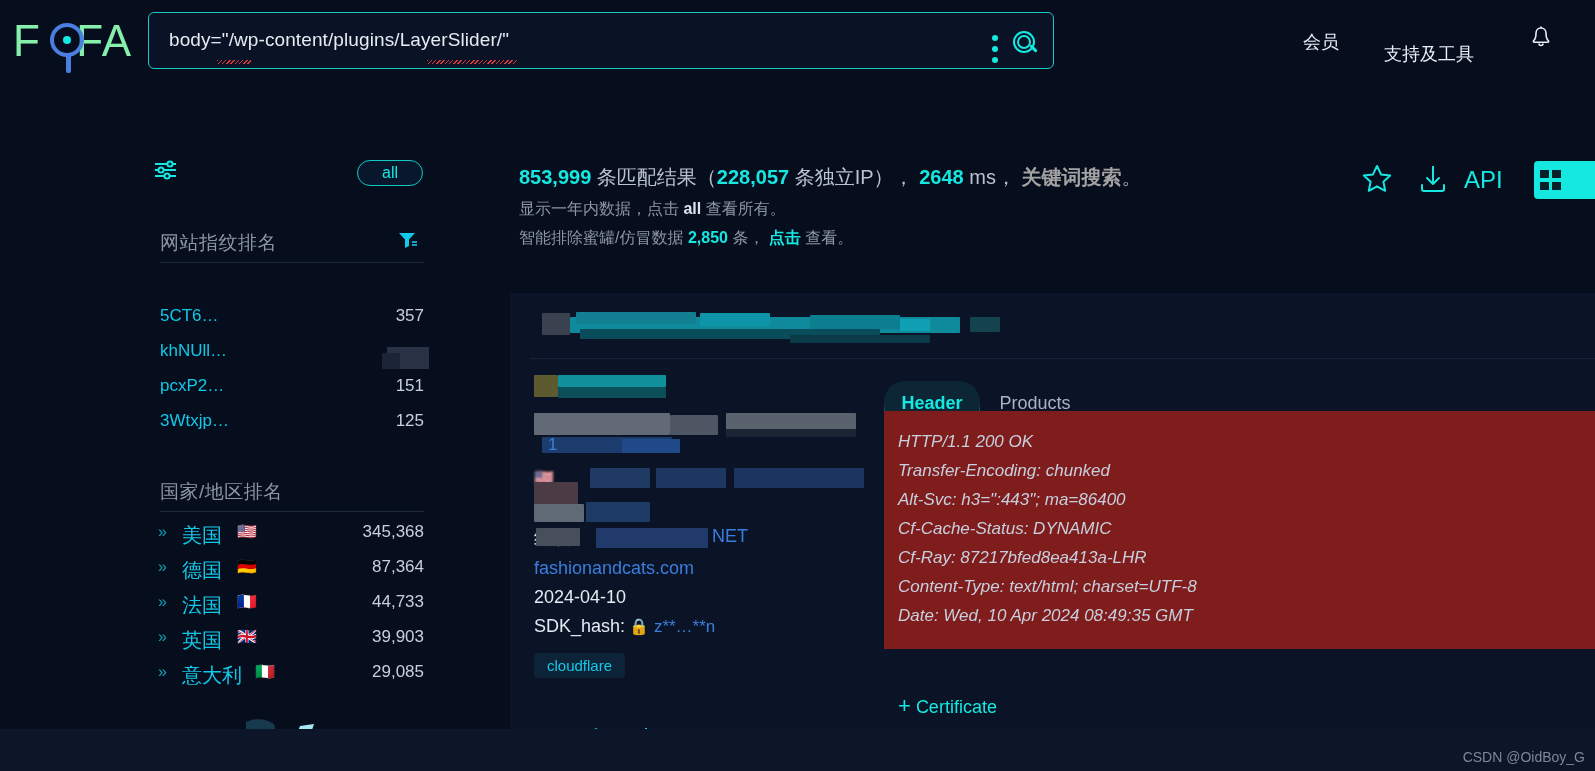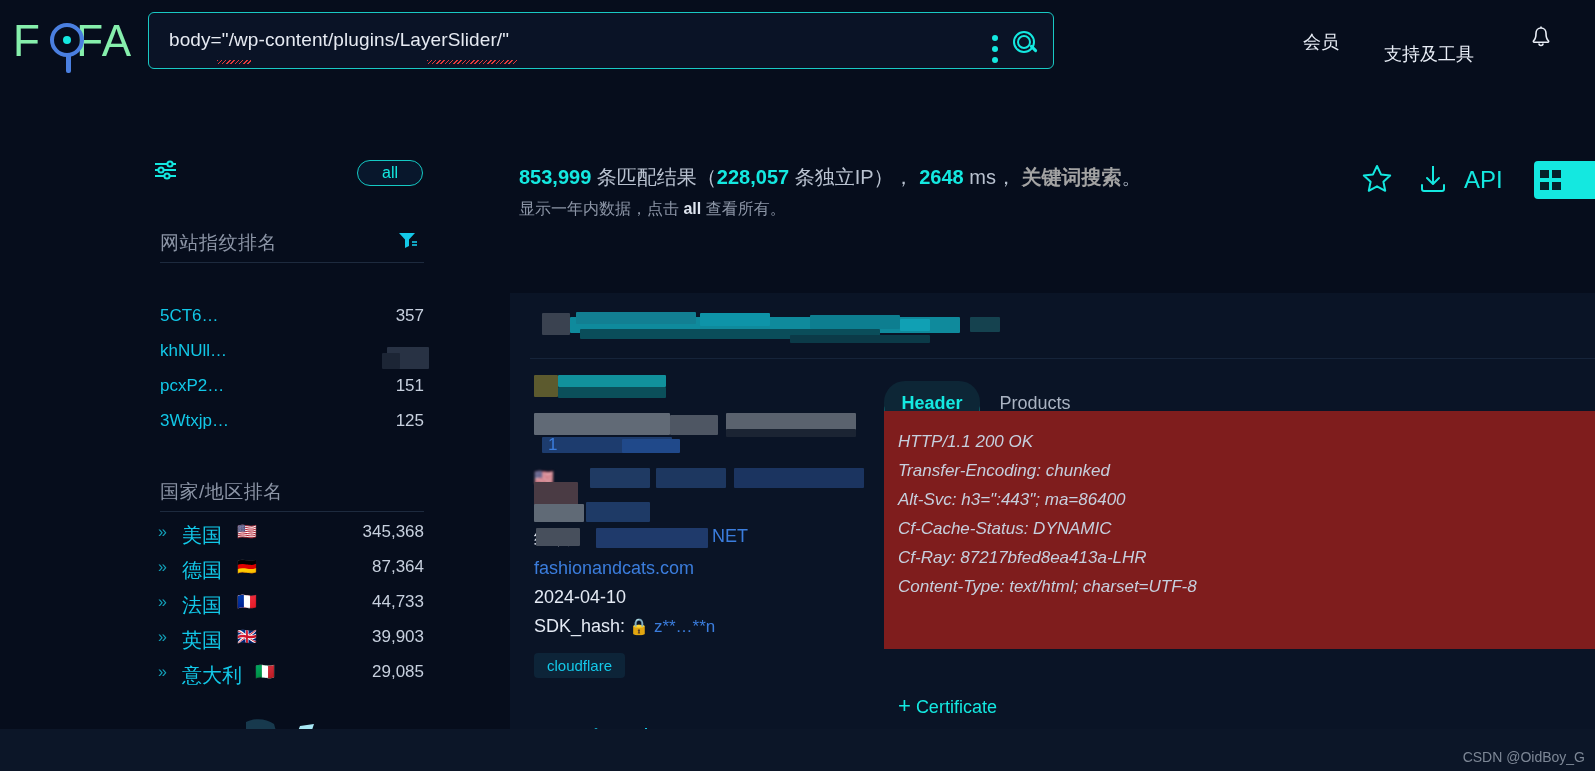--- a/index.html
+++ b/index.html
@@ -327,20 +327,27 @@
       <span>条匹配结果（</span><span class="cy">228,057</span>
       <span>条独立IP），</span>
       <span class="cy">2648</span>
       <span>ms，</span>
       <span class="yl">关键词搜索</span><span>。</span>
     </div>
     <div class="sum-line2">
       <span>显示一年内数据，点击</span>
       <span class="wt">all</span>
       <span>查看所有。</span>
+    </div>
+    <div class="sum-line3">
+      <span>智能排除蜜罐/仿冒数据</span>
+      <span class="cy-sm">2,850</span>
+      <span>条，</span>
+      <span class="cy-sm">点击</span>
+      <span>查看。</span>
     </div>
   </div>
 
   <div class="tool-star">
     <svg width="32" height="32" viewBox="0 0 32 32">
         <path d="M16 3 l4 8.4 9.2 1.1 -6.8 6.2 1.8 9.1 -8.2 -4.5 -8.2 4.5 1.8 -9.1 -6.8 -6.2 9.2 -1.1z" fill="none" stroke="#14e8e0" stroke-width="2" stroke-linejoin="round"></path>
       </svg>
   </div>
   <div class="tool-dl">
     <svg width="32" height="32" viewBox="0 0 32 32">
@@ -459,20 +466,21 @@
       <div class="tab tab-active">Header</div>
       <div class="tab tab-idle">Products</div>
     </div>
     <div class="hdr-box">
       <div class="hdr-line">HTTP/1.1 200 OK</div>
       <div class="hdr-line">Transfer-Encoding: chunked</div>
       <div class="hdr-line">Alt-Svc: h3=":443"; ma=86400</div>
       <div class="hdr-line">Cf-Cache-Status: DYNAMIC</div>
       <div class="hdr-line">Cf-Ray: 87217bfed8ea413a-LHR</div>
       <div class="hdr-line">Content-Type: text/html; charset=UTF-8</div>
+      <div class="hdr-line">Date: Wed, 10 Apr 2024 08:49:35 GMT</div>
 
     </div>
     <div class="cert">
       <span class="cert-plus">+</span>
       <span>Certificate</span>
     </div>
   </div>
 
   <div class="footbar"></div>
   <div class="watermark">CSDN @OidBoy_G</div>

